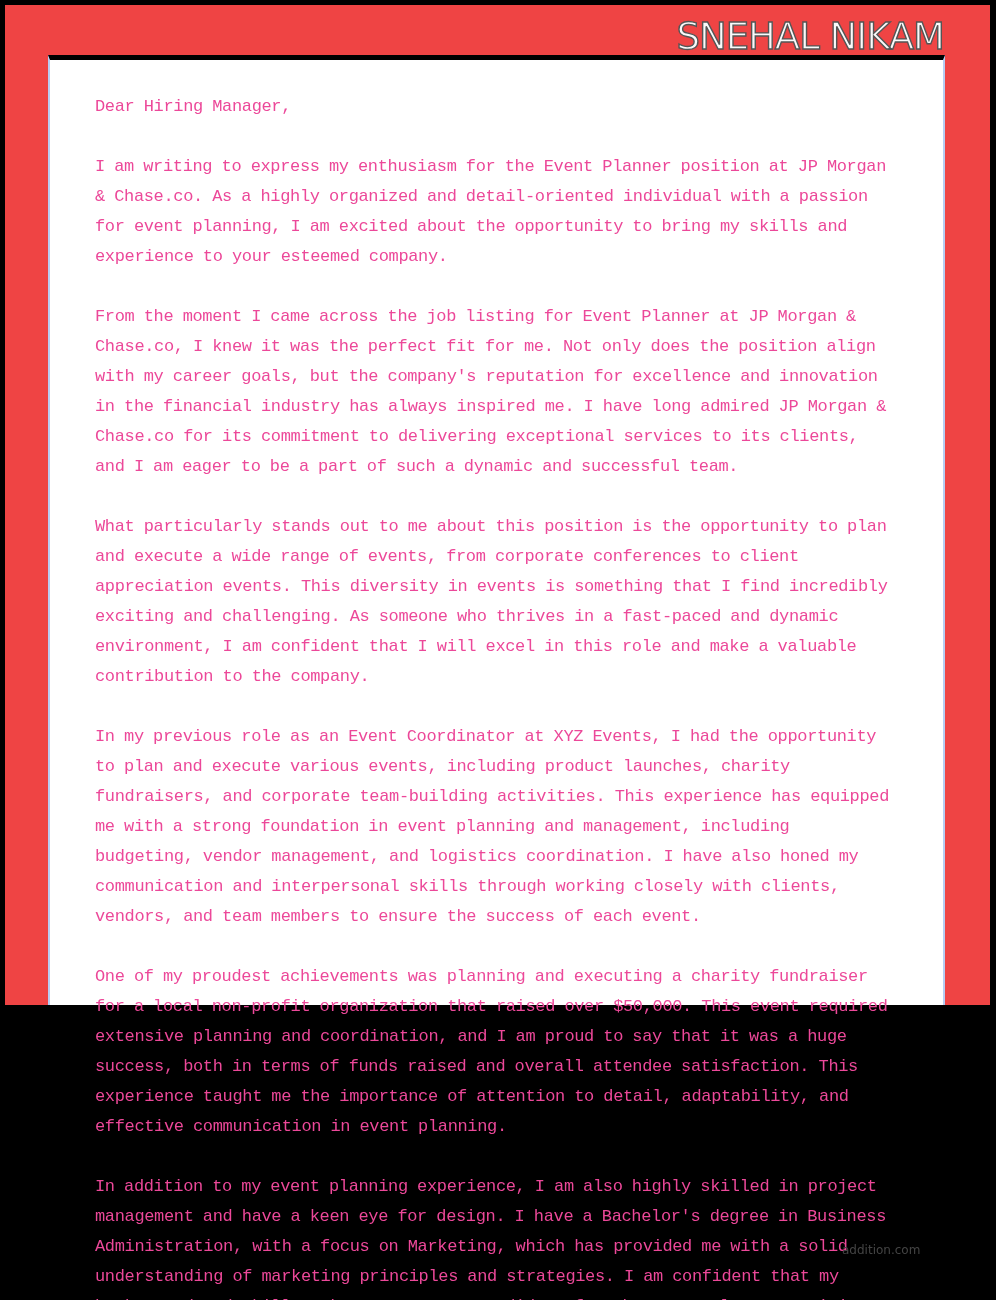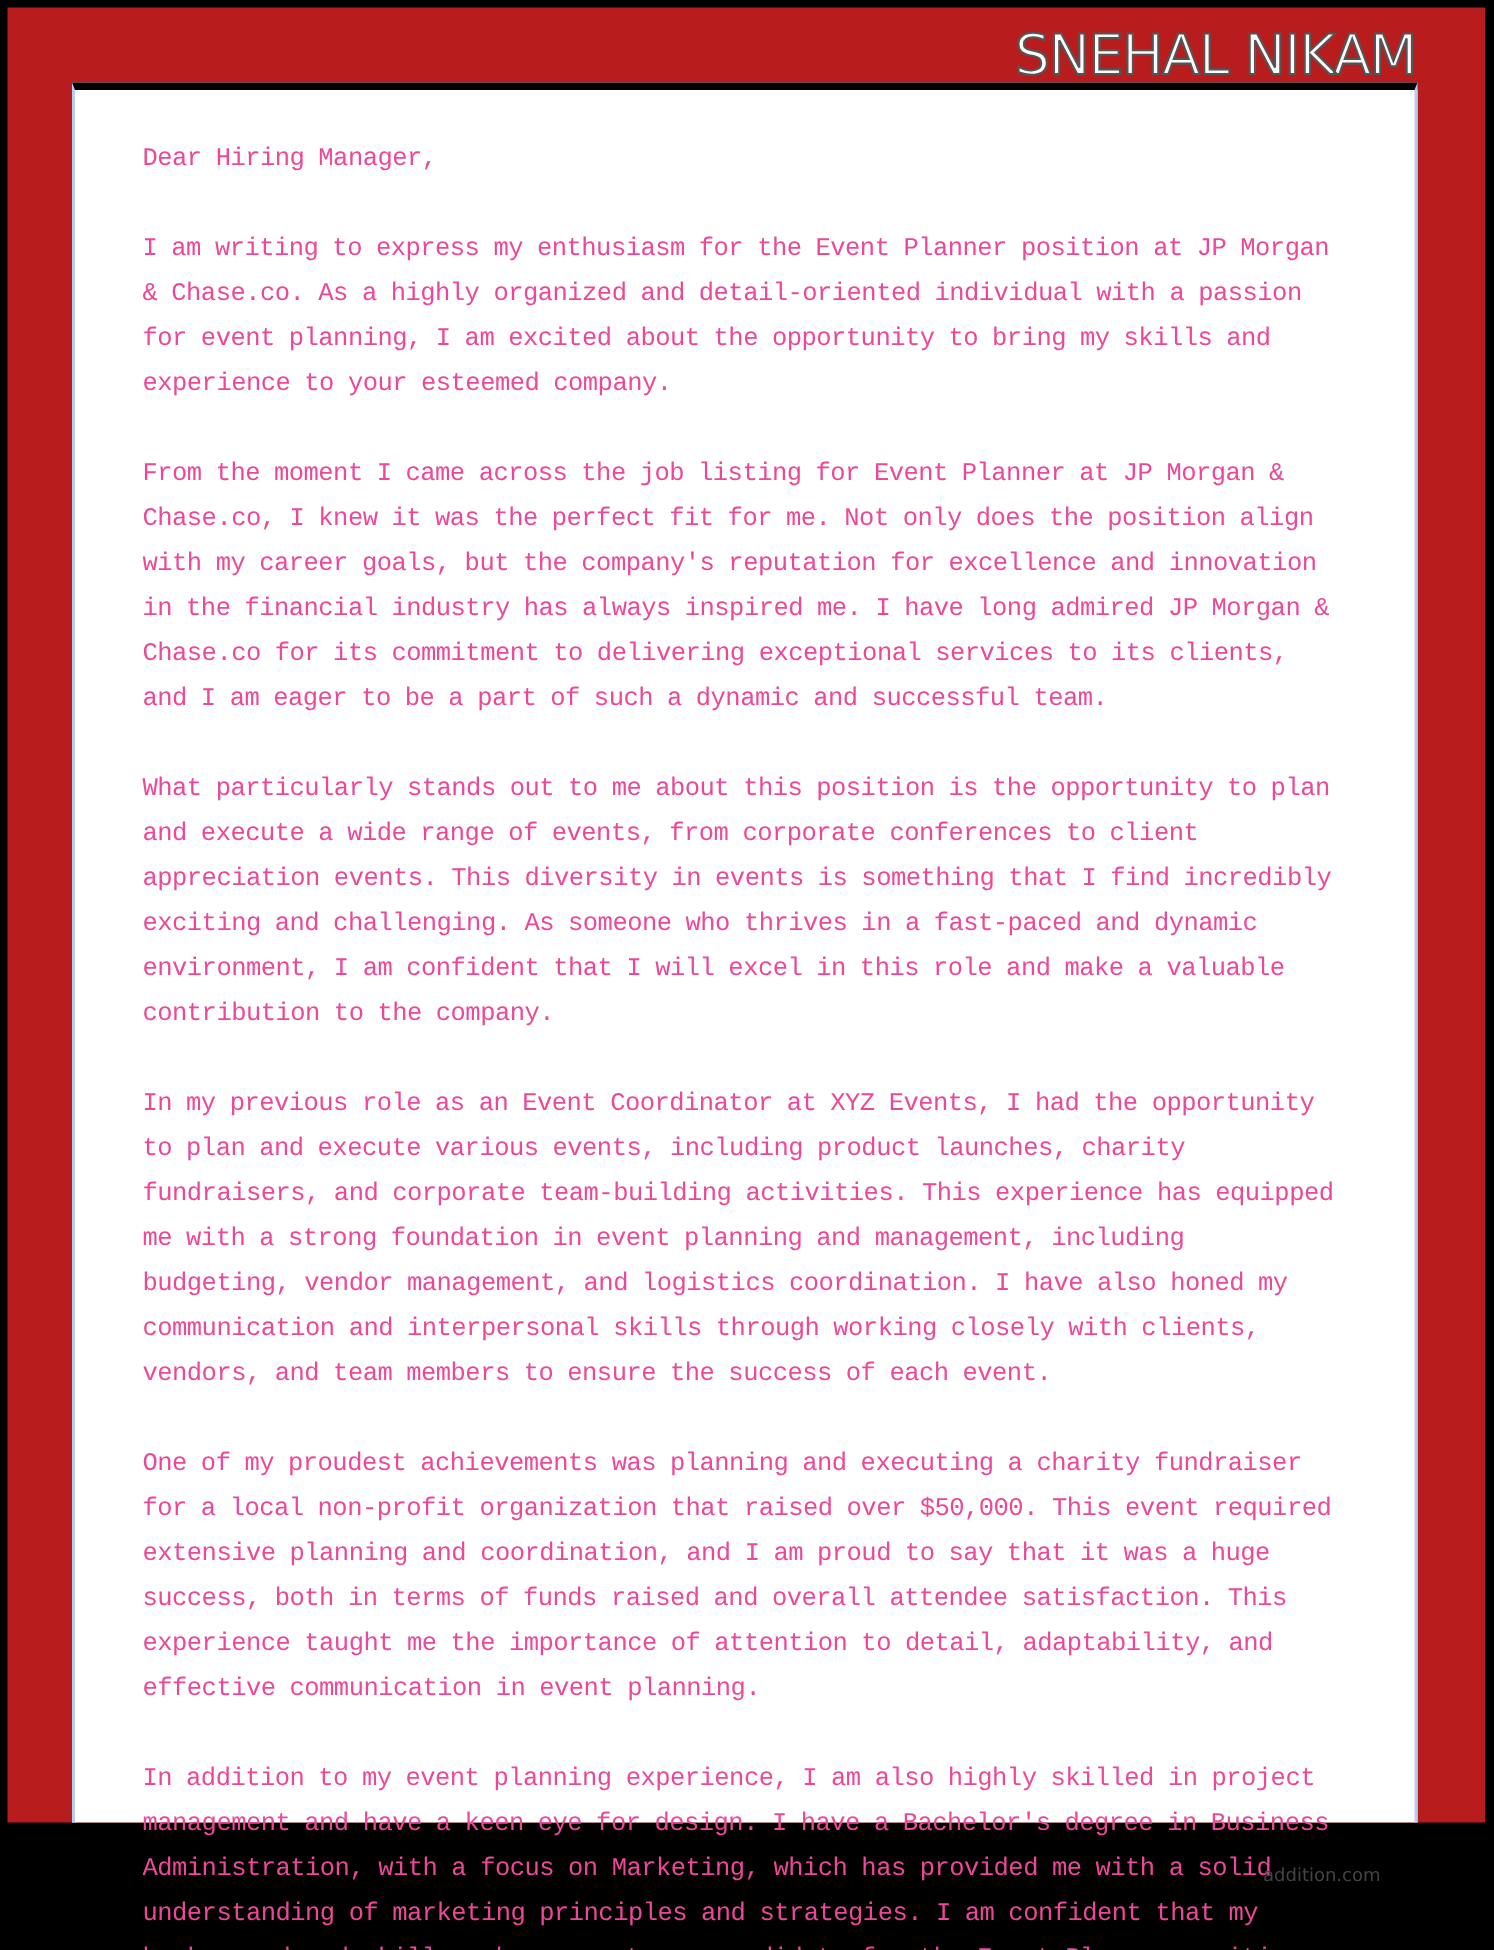--- a/index.html
+++ b/index.html
@@ -3,22 +3,22 @@
   <meta charset="utf-8">
   <style>
     html, body { margin: 0; padding: 0; }
     body {
       width: 996px; height: 1300px; overflow: hidden;
       background: #000;
       position: relative;
       font-family: "DejaVu Sans", sans-serif;
     }
     .frame {
-      position: absolute; left: 5px; top: 5px; width: 985px; height: 1210px;
-      background: #b91c1c;
+      position: absolute; left: 5px; top: 5px; width: 985px; height: 1000px;
+      background: #ef4444;
       overflow: hidden;
     }
     .name {
       position: absolute; right: 46px; top: 10px;
       font-family: "DejaVu Sans", sans-serif;
       font-size: 37px; font-weight: normal; letter-spacing: -1px;
       color: #fafafa;
       -webkit-text-stroke: 1.4px #555;
       line-height: 44px;
       white-space: nowrap;

